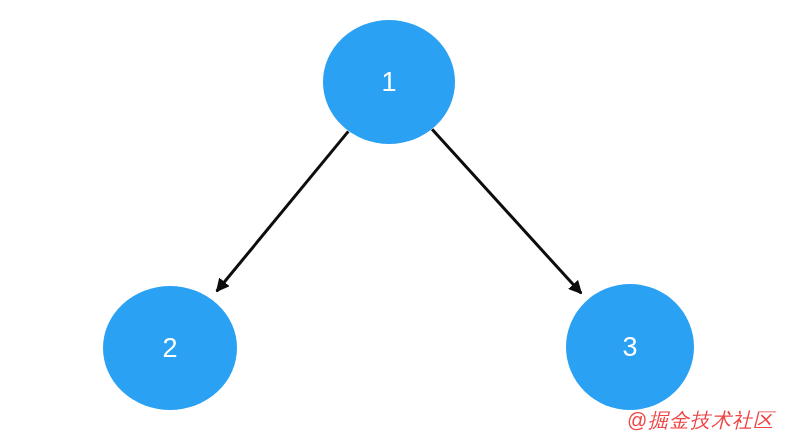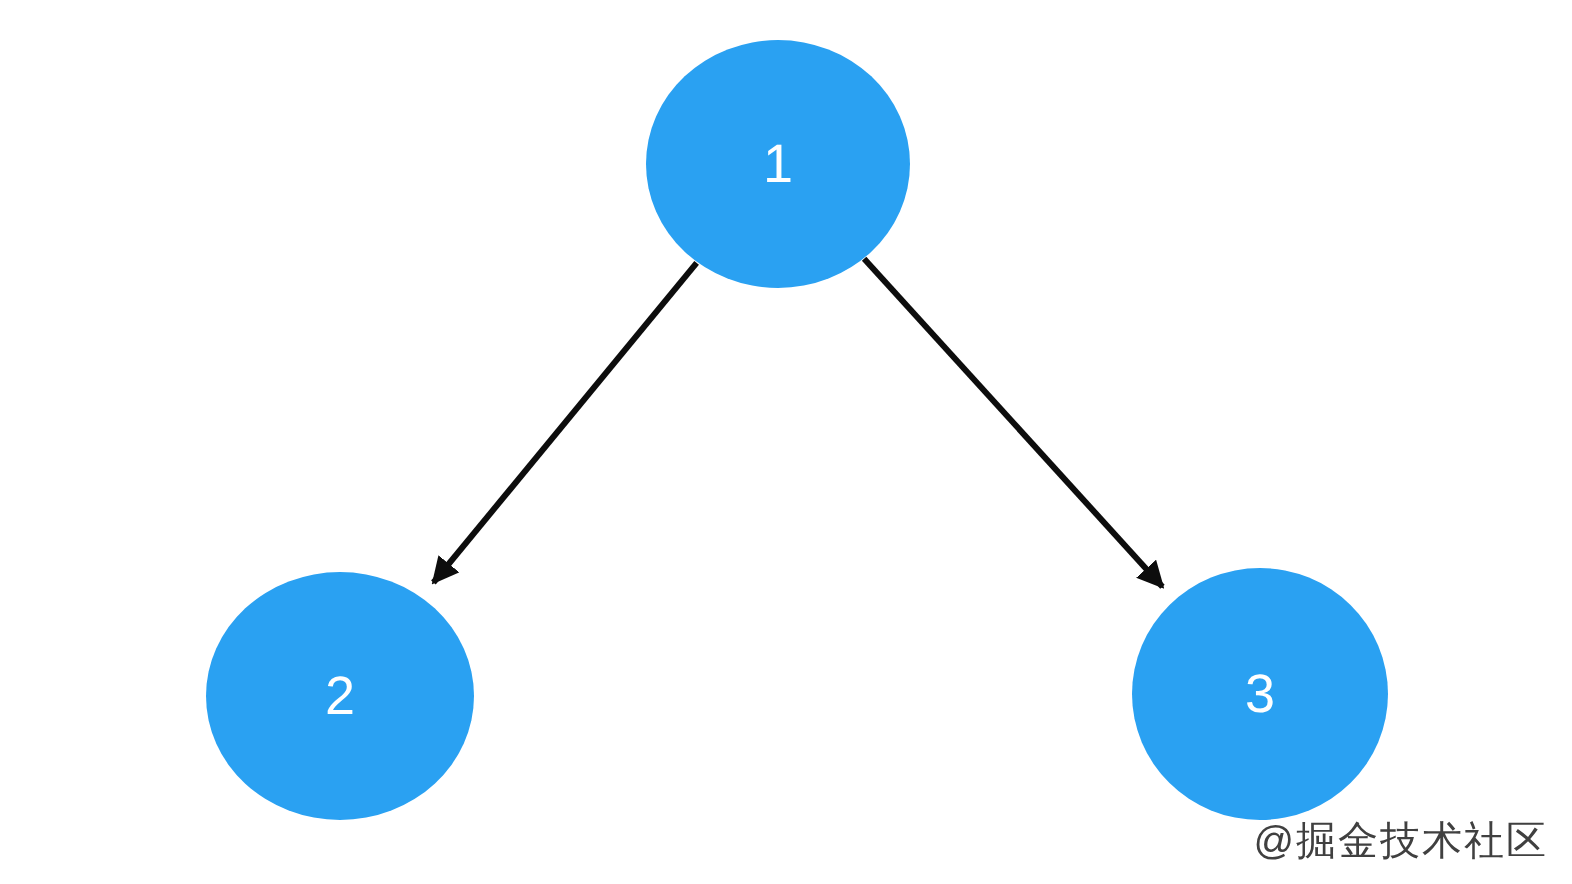--- a/index.html
+++ b/index.html
@@ -51,14 +51,14 @@
       </g>
       <g>
         <ellipse cx="170" cy="348" rx="67" ry="62" fill="#2aa1f2"></ellipse>
         <text x="170" y="348" text-anchor="middle" dominant-baseline="central" fill="#ffffff" class="node-label">2</text>
       </g>
       <g>
         <ellipse cx="630" cy="347" rx="64" ry="63" fill="#2aa1f2"></ellipse>
         <text x="630" y="347" text-anchor="middle" dominant-baseline="central" fill="#ffffff" class="node-label">3</text>
       </g>
     </svg>
-  <div class="watermark" title="@掘金技术社区" style="color: #404040;">@掘金技术社区</div>
+  <div class="watermark" title="@掘金技术社区" style="color: #ef4444; font-style: italic;">@掘金技术社区</div>
 </div>
 
 </body></html>

